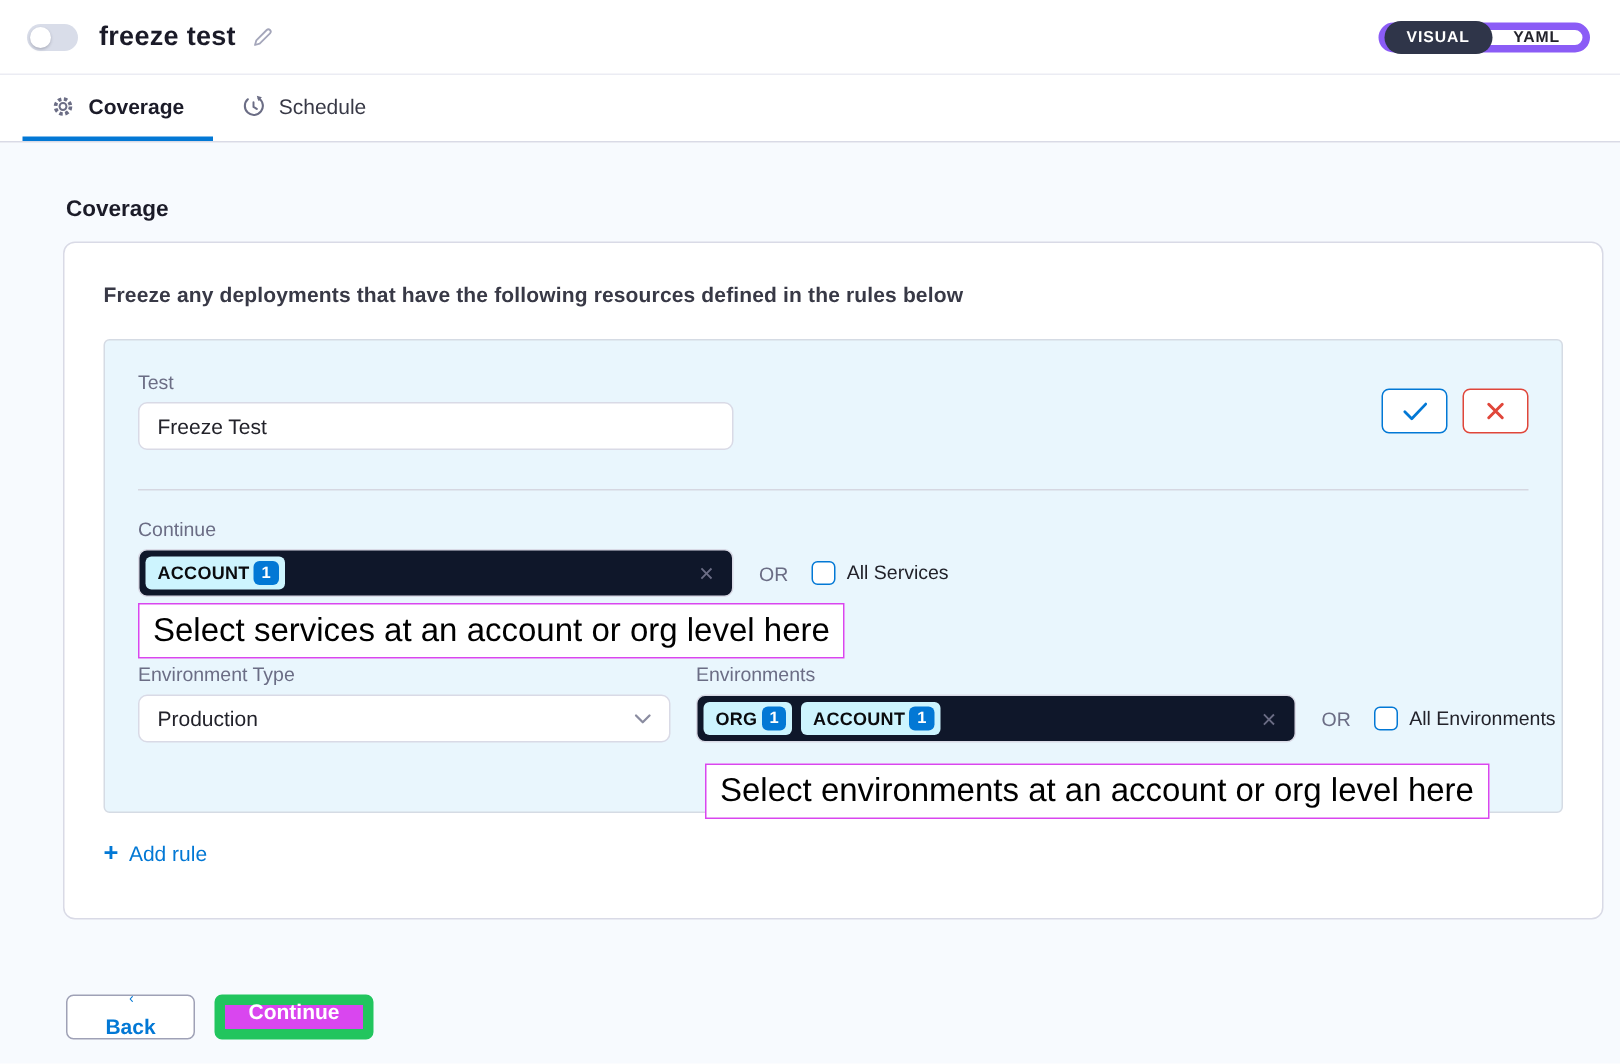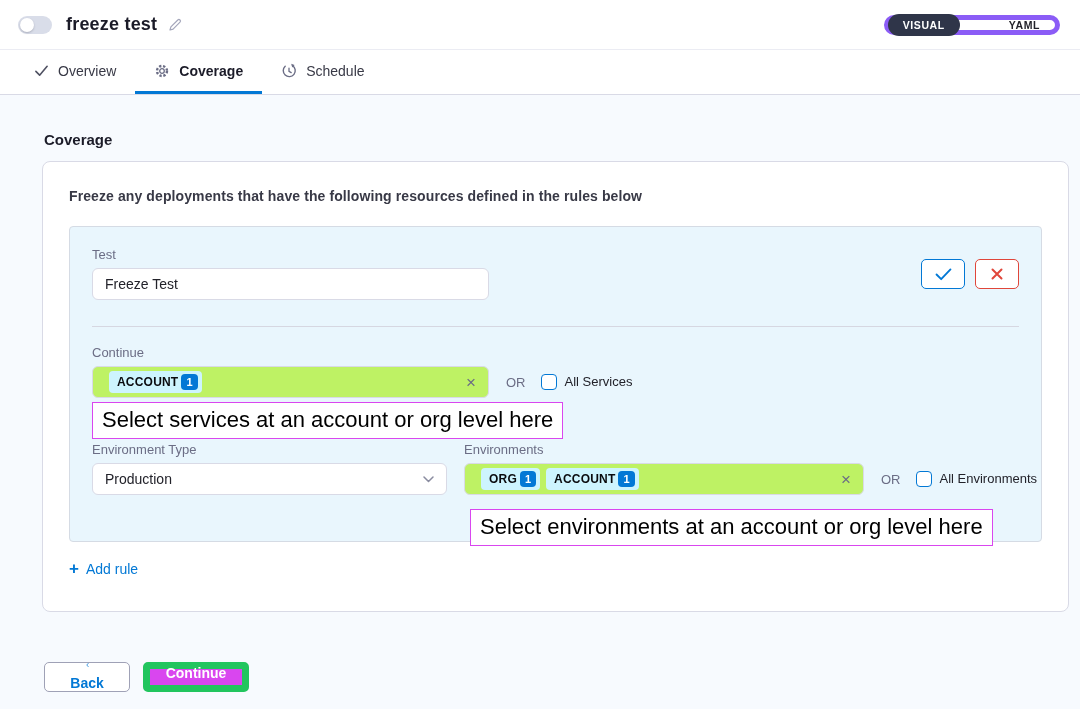--- a/index.html
+++ b/index.html
@@ -8,21 +8,21 @@
   .screen { position:relative; width:1080px; height:704px; overflow:hidden; background:#f7fafe; }
 
   
   .topbar { display:flex; align-items:center; height:50px; background:#fff; padding:0 20px 0 18px; border-bottom:1px solid #ebecf3; }
   .toggle { position:relative; width:34px; height:18px; border-radius:9px; background:#d9dde9; flex:0 0 auto; cursor:pointer; }
   .toggle .knob { position:absolute; left:2px; top:2px; width:14px; height:14px; border-radius:50%; background:#fff; box-shadow:0 1px 2px rgba(40,41,61,.25); }
   .page-title { font-size:18px; font-weight:700; color:#1b1b28; margin-left:14px; letter-spacing:.2px; }
   .edit-pencil { margin-left:10px; display:inline-flex; cursor:pointer; }
   .spacer { flex:1; }
   .view-switch { display:inline-flex; align-items:center; height:20px; border:5px solid #8b5cf6; border-radius:11px; background:#fff; }
-  .view-switch .seg { font-size:10.5px; font-weight:700; letter-spacing:.6px; line-height:20px; padding:0 15px; border-radius:11px; cursor:pointer;margin-left:35px; }
+  .view-switch .seg { font-size:10.5px; font-weight:700; letter-spacing:.6px; line-height:20px; padding:0 15px; border-radius:11px; cursor:pointer; }
   .view-switch .seg.active { background:#2f3549; color:#fff; margin:-1px; line-height:22px; height:22px; }
   .view-switch .seg.inactive { color:#22222a; }
 
   
   .tabbar { display:flex; align-items:stretch; height:45px; background:#fff; border-bottom:1px solid #d9dae6; padding-left:15px; }
   .tab { display:flex; align-items:center; gap:9px; padding:0 19px; font-size:14px; color:#383946; font-weight:500; cursor:pointer; border-bottom:3px solid transparent; }
   .tab.active { font-weight:700; color:#1b1b28; border-bottom-color:#0278d5; }
   .tab .ticon { display:inline-flex; }
 
   
@@ -38,21 +38,21 @@
 
   .row-top { display:flex; justify-content:space-between; align-items:flex-start; }
   .confirm-btns { display:flex; gap:10px; margin-top:12px; }
   .sq-btn { width:44px; height:30px; border-radius:5px; background:#fff; display:flex; align-items:center; justify-content:center; cursor:pointer; }
   .sq-btn.ok { border:1px solid #0278d5; }
   .sq-btn.cancel { border:1px solid #e0463a; }
 
   .divider { height:1px; background:#d6d7e1; margin:26px 0 18px 0; }
 
   .select-row { display:flex; align-items:center; }
-  .multiselect { display:flex; align-items:center; height:32px; background:#bef264; border:1px solid #d9dae6; border-radius:6px; padding:0 10px 0 16px; }
+  .multiselect { display:flex; align-items:center; height:32px; background:#0f172a; border:1px solid #d9dae6; border-radius:6px; padding:0 10px 0 4px; }
   .multiselect.w-services { width:397px; }
   .multiselect.w-envs { width:400px; }
   .chip { display:inline-flex; align-items:center; background:#cdf4fe; border-radius:4px; padding:3px 4px 3px 8px; margin-right:6px; }
   .chip .chip-text { font-size:12px; font-weight:700; color:#0a0b0e; letter-spacing:.2px; }
   .chip .chip-count { background:#0278d5; color:#fff; font-size:11px; font-weight:700; border-radius:4px; padding:1px 5px; margin-left:3px; line-height:14px; }
   .clear-x { margin-left:auto; color:#6b6d85; font-size:17px; line-height:1; cursor:pointer; padding:0 2px; }
   .or-label { font-size:13px; font-weight:500; color:#6b6d85; margin:0 15px 0 17px; }
   .cb-group { display:flex; align-items:flex-start; gap:8px; cursor:pointer; white-space:nowrap; }
   .checkbox { width:16px; height:16px; border:1.5px solid #0278d5; border-radius:4px; background:#fff; flex:0 0 auto; }
   .cb-label { font-size:13px; color:#22222a; }
@@ -89,28 +89,20 @@
         </svg>
     </span>
     <div class="spacer"></div>
     <div class="view-switch">
       <div class="seg active">VISUAL</div>
       <div class="seg inactive">YAML</div>
     </div>
   </div>
 
   <div class="tabbar">
-    <div class="tab">
-      <span class="ticon">
-        <svg width="15" height="15" viewBox="0 0 16 16">
-            <polyline points="2,9 6,13 14,3.5" fill="none" stroke="#4f5162" stroke-width="1.7" stroke-linecap="round" stroke-linejoin="round"></polyline>
-          </svg>
-      </span>
-      <span>Overview</span>
-    </div>
     <div class="tab active">
       <span class="ticon">
         <svg width="16" height="16" viewBox="0 0 16 16">
           <circle cx="8" cy="8" r="5" fill="none" stroke="#6b6d85" stroke-width="2.4" stroke-dasharray="2.3 1.7"></circle>
           <circle cx="8" cy="8" r="2.3" fill="none" stroke="#6b6d85" stroke-width="1.3"></circle>
         </svg>
       </span>
       <span>Coverage</span>
     </div>
     <div class="tab">

